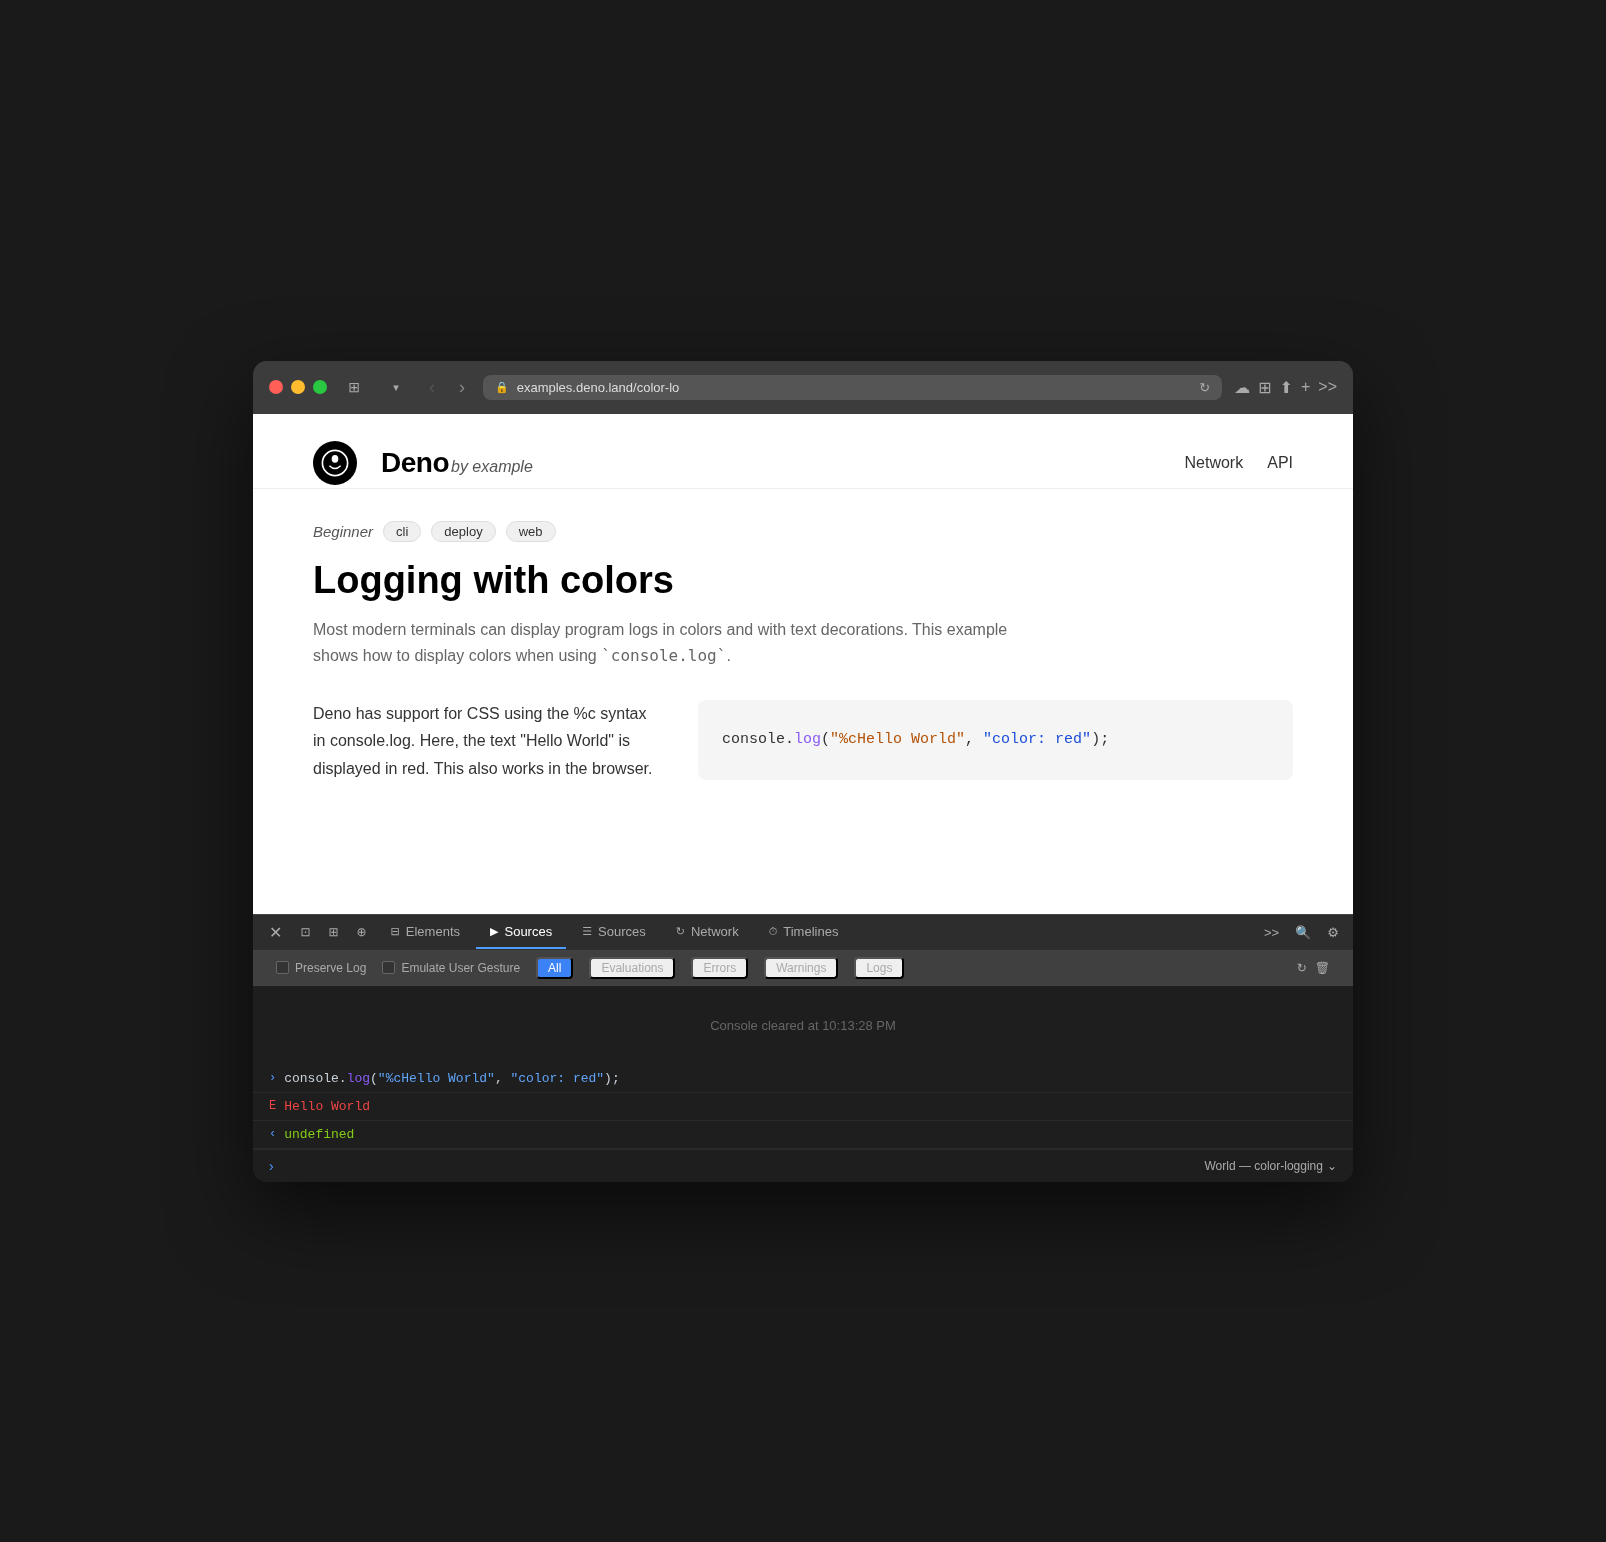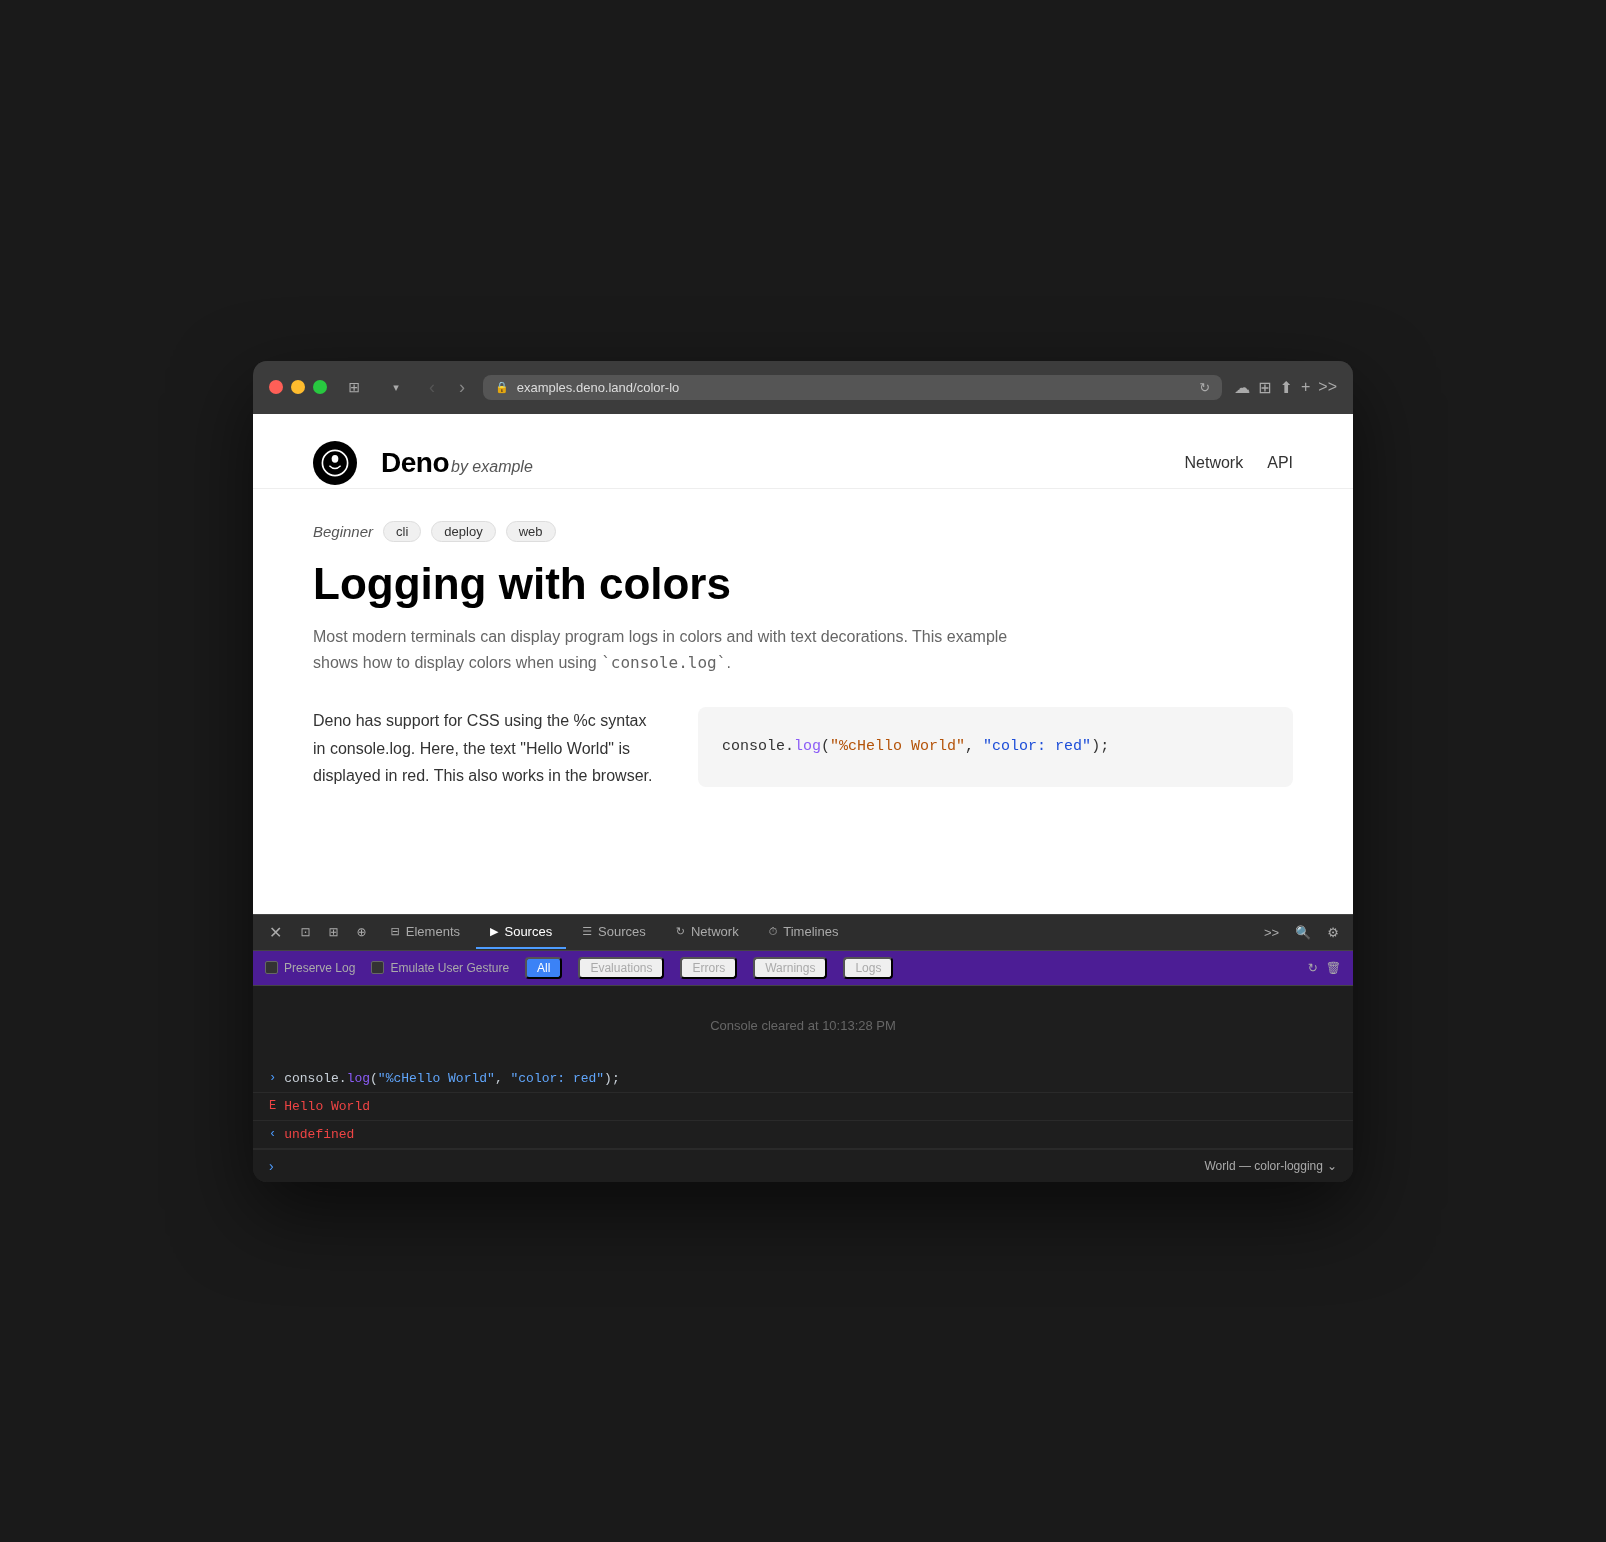--- a/index.html
+++ b/index.html
@@ -168,21 +168,21 @@
     .tag {
       background: #f0f0f0;
       border: 1px solid #ddd;
       border-radius: 20px;
       padding: 2px 12px;
       font-size: 13px;
       color: #333;
     }
 
     .page-title {
-      font-size: 44px;
+      font-size: 38px;
       font-weight: 800;
       color: #000;
       margin-bottom: 14px;
       line-height: 1.2;
     }
 
     .page-description {
       color: #666;
       font-size: 16px;
       line-height: 1.6;
@@ -261,25 +261,25 @@
     .devtools-tools {
       display: flex;
       align-items: center;
       gap: 4px;
       margin-left: auto;
       color: #aaa;
       font-size: 13px;
     }
 
     .console-filters {
-      background: #4c1d95;
+      background: #404040;
       border-bottom: 1px solid #444;
       display: flex;
       align-items: center;
-      padding: 6px 12px;
+      padding: 6px 23px;
       gap: 16px;
       font-size: 12px;
       color: #aaa;
     }
 
     .filter-checkbox {
       display: flex;
       align-items: center;
       gap: 6px;
     }
@@ -354,21 +354,21 @@
 
     .chevron-right { color: #4d9cff; font-size: 12px; }
     .chevron-left { color: #4d9cff; font-size: 12px; }
     .error-icon { color: #ef4444; font-size: 12px; }
 
     .cmd-text { color: #c9d1d9; }
     .cmd-method { color: #8b5cf6; }
     .cmd-string { color: #60a5fa; }
 
     .hello-world-red { color: #ef4444; font-weight: 500; }
-    .return-undefined { color: #ef4444; text-align: center; }
+    .return-undefined { color: #84cc16; text-align: center; }
 
     .console-input-row {
       display: flex;
       align-items: center;
       padding: 8px 16px;
       gap: 8px;
       border-top: 1px solid #2a2a2a;
     }
 
     .console-prompt { color: #4d9cff; font-size: 14px; }

